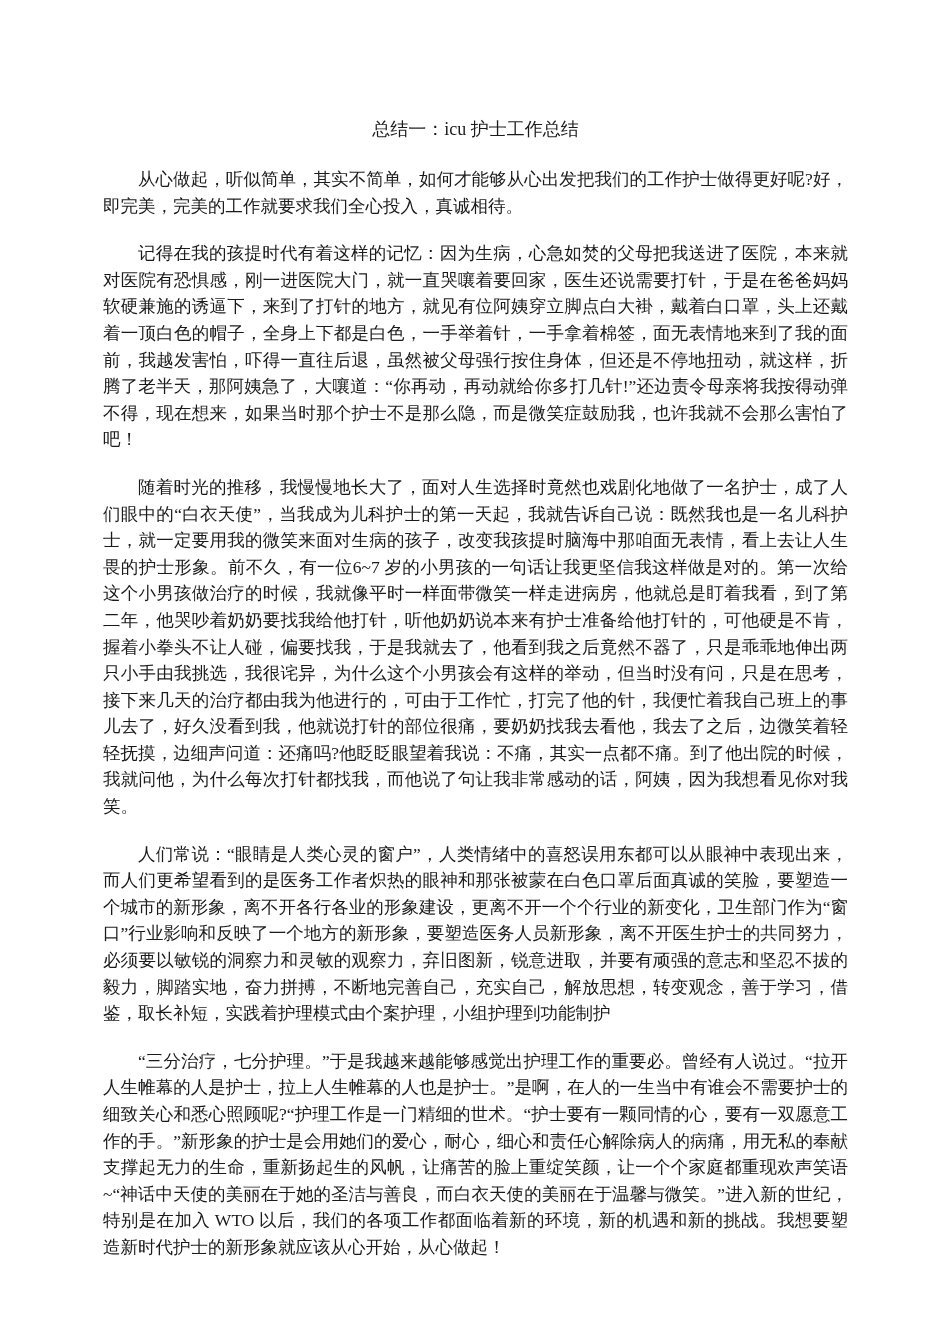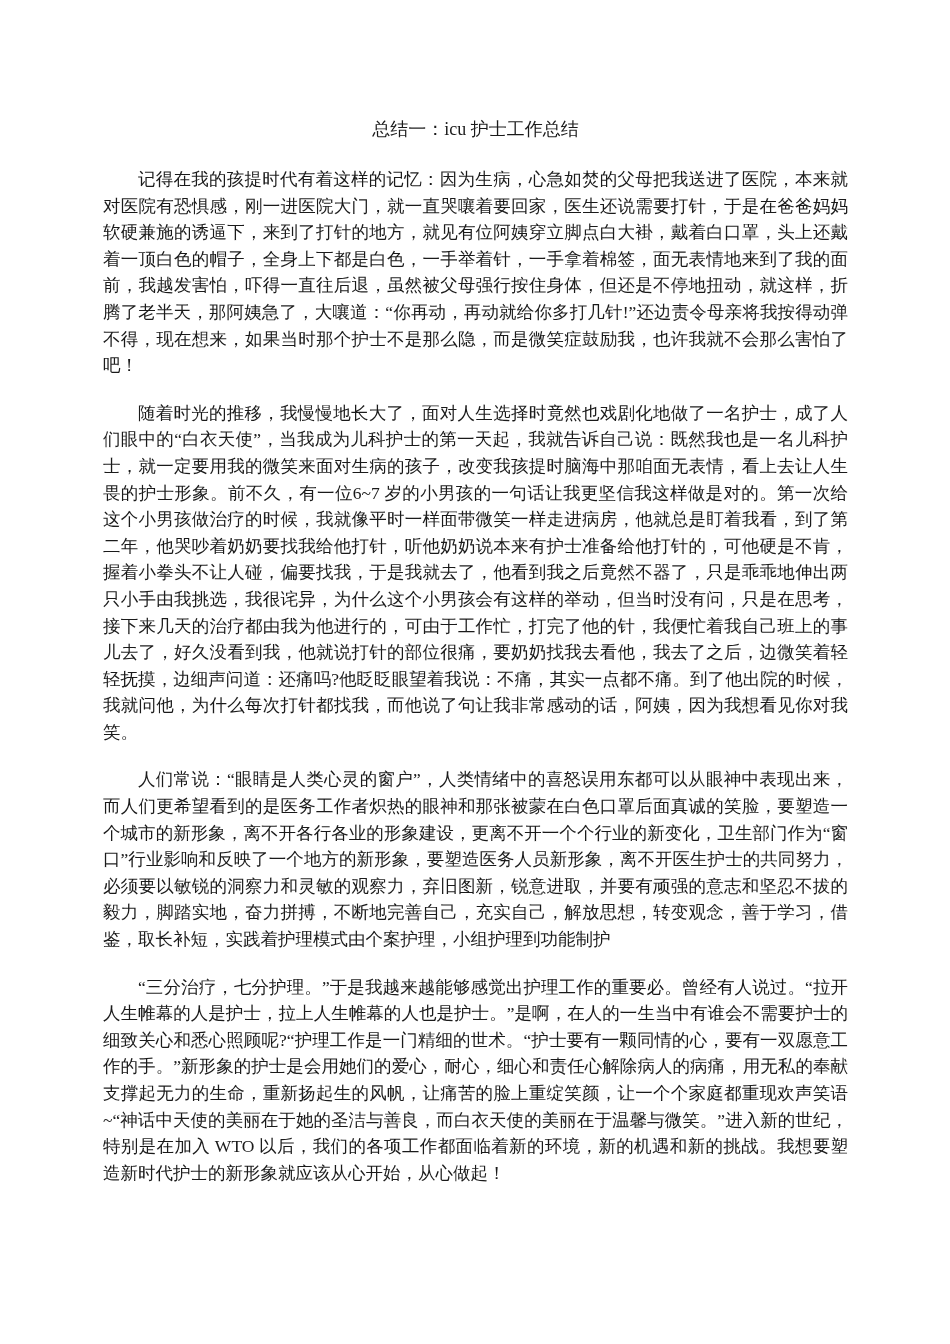--- a/index.html
+++ b/index.html
@@ -37,20 +37,21 @@
     margin: 0 0 21px 0;
     word-break: break-all;
   }
 </style>
 </head>
 <body>
 
 <div class="page">
   <h1 class="doc-title">总结一：icu 护士工作总结</h1>
 
+  <p class="doc-paragraph">从心做起，听似简单，其实不简单，如何才能够从心出发把我们的工作护士做得更好呢?好，即完美，完美的工作就要求我们全心投入，真诚相待。</p>
 
   <p class="doc-paragraph">记得在我的孩提时代有着这样的记忆：因为生病，心急如焚的父母把我送进了医院，本来就对医院有恐惧感，刚一进医院大门，就一直哭嚷着要回家，医生还说需要打针，于是在爸爸妈妈软硬兼施的诱逼下，来到了打针的地方，就见有位阿姨穿立脚点白大褂，戴着白口罩，头上还戴着一顶白色的帽子，全身上下都是白色，一手举着针，一手拿着棉签，面无表情地来到了我的面前，我越发害怕，吓得一直往后退，虽然被父母强行按住身体，但还是不停地扭动，就这样，折腾了老半天，那阿姨急了，大嚷道：“你再动，再动就给你多打几针!”还边责令母亲将我按得动弹不得，现在想来，如果当时那个护士不是那么隐，而是微笑症鼓励我，也许我就不会那么害怕了吧！</p>
 
   <p class="doc-paragraph">随着时光的推移，我慢慢地长大了，面对人生选择时竟然也戏剧化地做了一名护士，成了人们眼中的“白衣天使”，当我成为儿科护士的第一天起，我就告诉自己说：既然我也是一名儿科护士，就一定要用我的微笑来面对生病的孩子，改变我孩提时脑海中那咱面无表情，看上去让人生畏的护士形象。前不久，有一位6~7 岁的小男孩的一句话让我更坚信我这样做是对的。第一次给这个小男孩做治疗的时候，我就像平时一样面带微笑一样走进病房，他就总是盯着我看，到了第二年，他哭吵着奶奶要找我给他打针，听他奶奶说本来有护士准备给他打针的，可他硬是不肯，握着小拳头不让人碰，偏要找我，于是我就去了，他看到我之后竟然不器了，只是乖乖地伸出两只小手由我挑选，我很诧异，为什么这个小男孩会有这样的举动，但当时没有问，只是在思考，接下来几天的治疗都由我为他进行的，可由于工作忙，打完了他的针，我便忙着我自己班上的事儿去了，好久没看到我，他就说打针的部位很痛，要奶奶找我去看他，我去了之后，边微笑着轻轻抚摸，边细声问道：还痛吗?他眨眨眼望着我说：不痛，其实一点都不痛。到了他出院的时候，我就问他，为什么每次打针都找我，而他说了句让我非常感动的话，阿姨，因为我想看见你对我笑。</p>
 
   <p class="doc-paragraph">人们常说：“眼睛是人类心灵的窗户”，人类情绪中的喜怒误用东都可以从眼神中表现出来，而人们更希望看到的是医务工作者炽热的眼神和那张被蒙在白色口罩后面真诚的笑脸，要塑造一个城市的新形象，离不开各行各业的形象建设，更离不开一个个行业的新变化，卫生部门作为“窗口”行业影响和反映了一个地方的新形象，要塑造医务人员新形象，离不开医生护士的共同努力，必须要以敏锐的洞察力和灵敏的观察力，弃旧图新，锐意进取，并要有顽强的意志和坚忍不拔的毅力，脚踏实地，奋力拼搏，不断地完善自己，充实自己，解放思想，转变观念，善于学习，借鉴，取长补短，实践着护理模式由个案护理，小组护理到功能制护</p>
 
   <p class="doc-paragraph">“三分治疗，七分护理。”于是我越来越能够感觉出护理工作的重要必。曾经有人说过。“拉开人生帷幕的人是护士，拉上人生帷幕的人也是护士。”是啊，在人的一生当中有谁会不需要护士的细致关心和悉心照顾呢?“护理工作是一门精细的世术。“护士要有一颗同情的心，要有一双愿意工作的手。”新形象的护士是会用她们的爱心，耐心，细心和责任心解除病人的病痛，用无私的奉献支撑起无力的生命，重新扬起生的风帆，让痛苦的脸上重绽笑颜，让一个个家庭都重现欢声笑语~“神话中天使的美丽在于她的圣洁与善良，而白衣天使的美丽在于温馨与微笑。”进入新的世纪，特别是在加入 WTO 以后，我们的各项工作都面临着新的环境，新的机遇和新的挑战。我想要塑造新时代护士的新形象就应该从心开始，从心做起！</p>
 </div>
 

